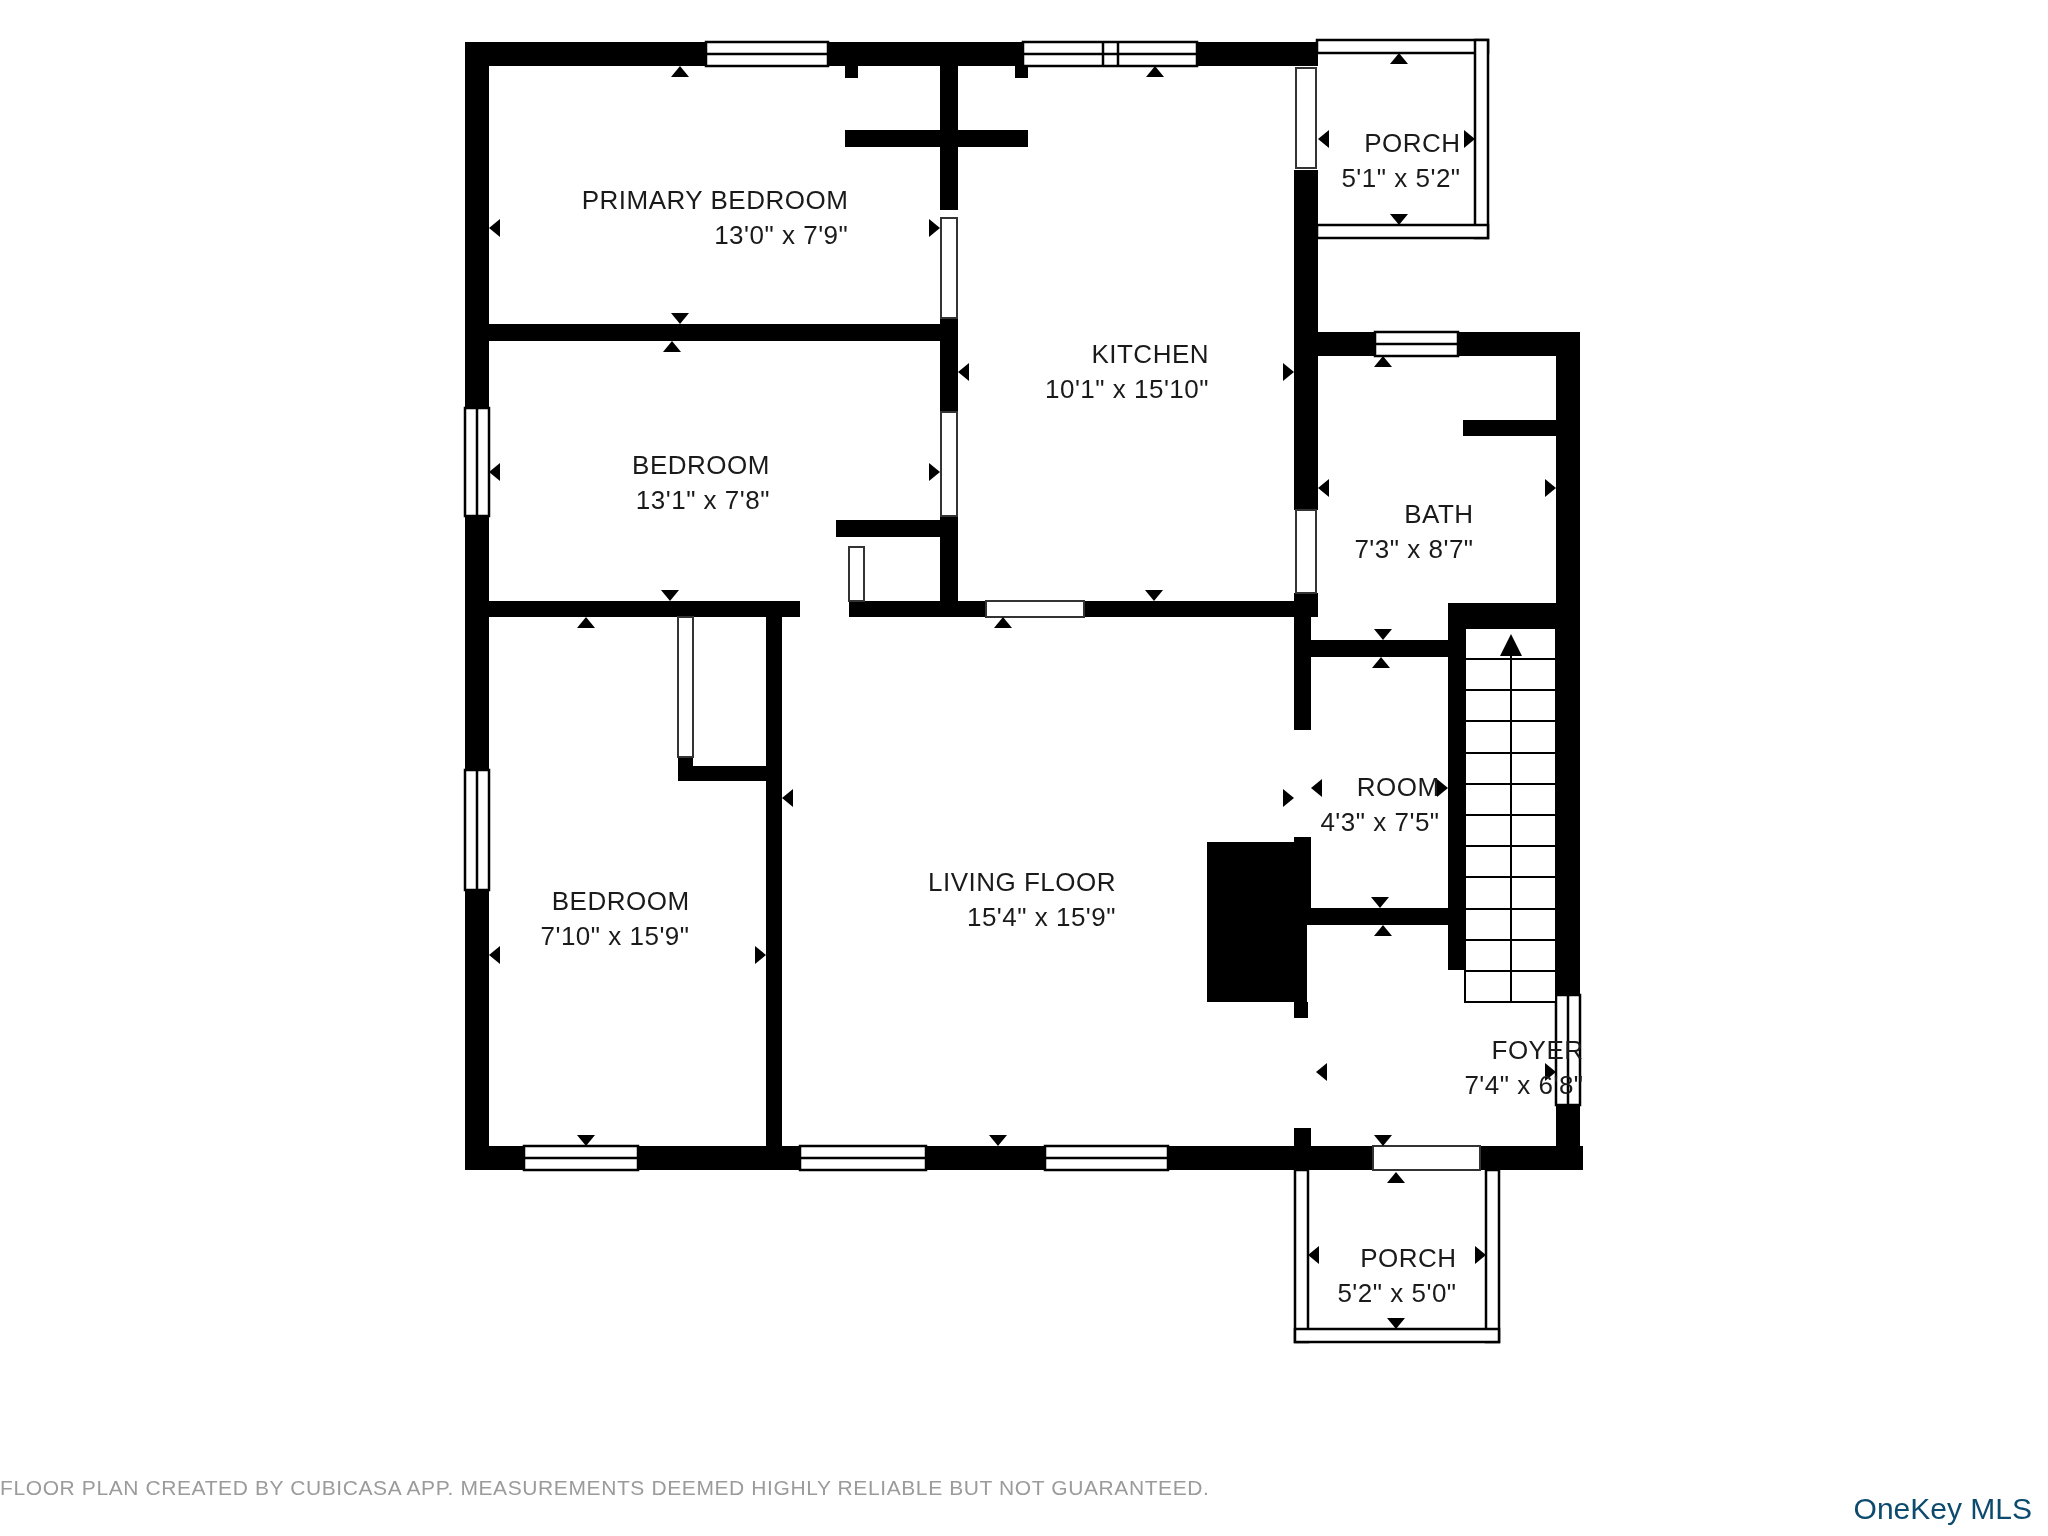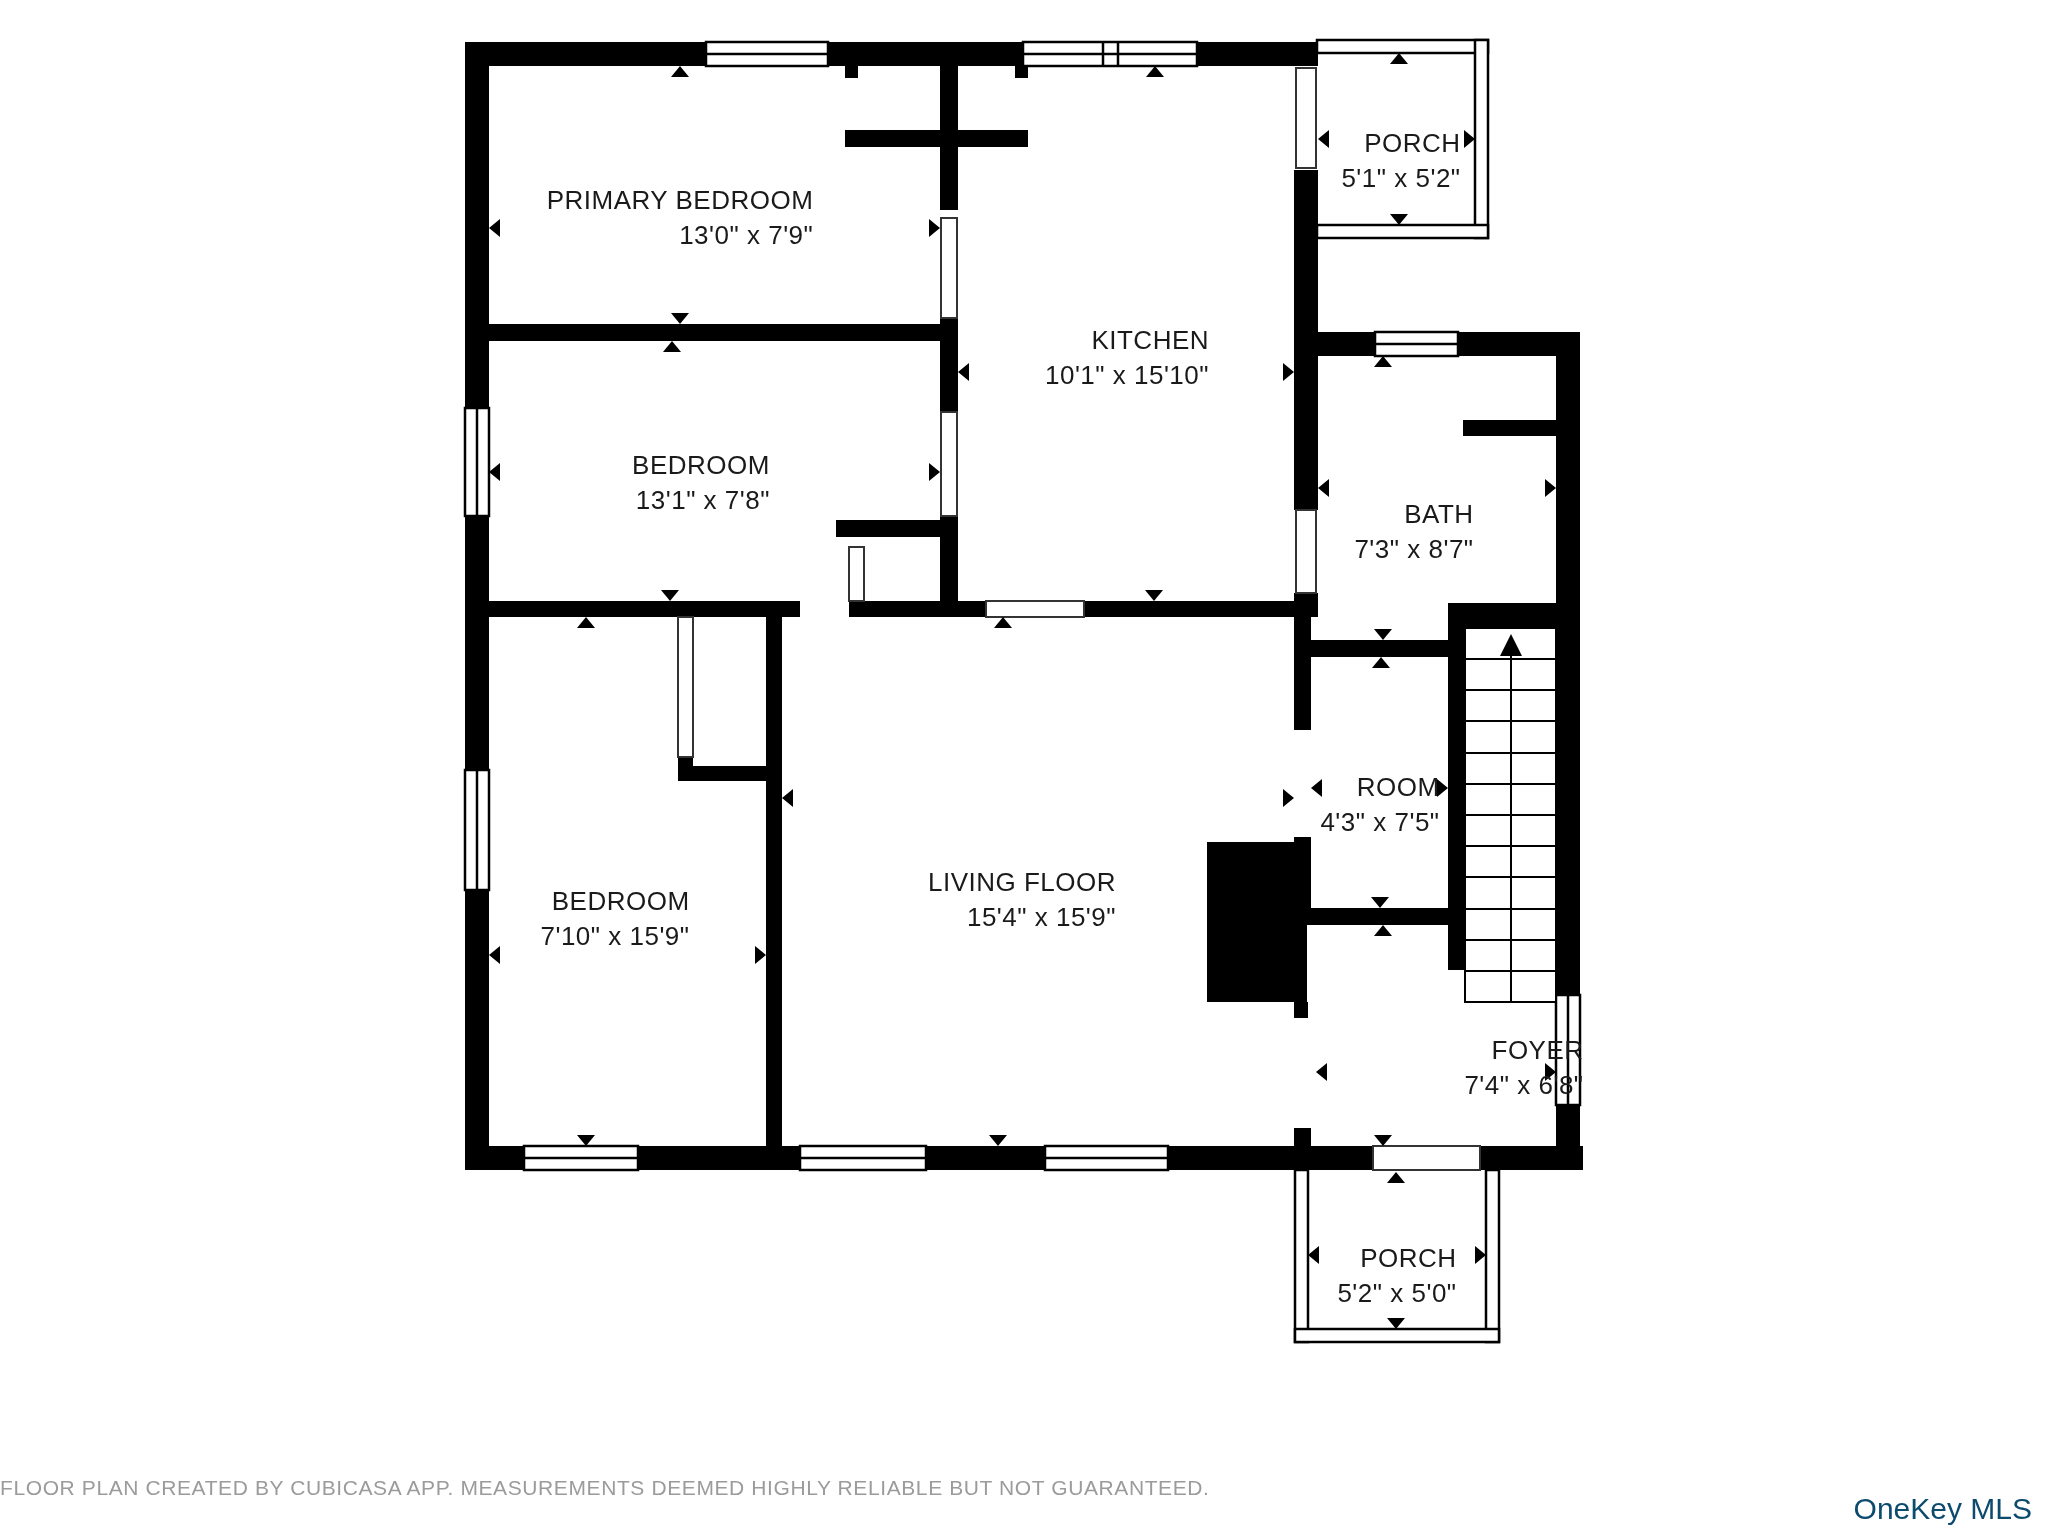--- a/index.html
+++ b/index.html
@@ -187,29 +187,29 @@
     <polygon points="489,955 500,946 500,964"></polygon>
     <polygon points="766,955 755,946 755,964"></polygon>
 
     <polygon points="1396,1172 1387,1183 1405,1183"></polygon>
     <polygon points="1396,1329 1387,1318 1405,1318"></polygon>
     <polygon points="1308,1255 1319,1246 1319,1264"></polygon>
     <polygon points="1486,1255 1475,1246 1475,1264"></polygon>
   </g>
 </svg>
 
-<div class="room-label" style="left:680px;top:218px">
+<div class="room-label" style="left:715px;top:218px">
   <div class="room-name">PRIMARY BEDROOM</div>
   <div class="room-dims">13'0" x 7'9"</div>
 </div>
 <div class="room-label" style="left:701px;top:483px">
   <div class="room-name">BEDROOM</div>
   <div class="room-dims">13'1" x 7'8"</div>
 </div>
-<div class="room-label" style="left:1127px;top:358px">
+<div class="room-label" style="left:1127px;top:372px">
   <div class="room-name">KITCHEN</div>
   <div class="room-dims">10'1" x 15'10"</div>
 </div>
 <div class="room-label" style="left:1401px;top:161px">
   <div class="room-name">PORCH</div>
   <div class="room-dims">5'1" x 5'2"</div>
 </div>
 <div class="room-label" style="left:1414px;top:532px">
   <div class="room-name">BATH</div>
   <div class="room-dims">7'3" x 8'7"</div>

